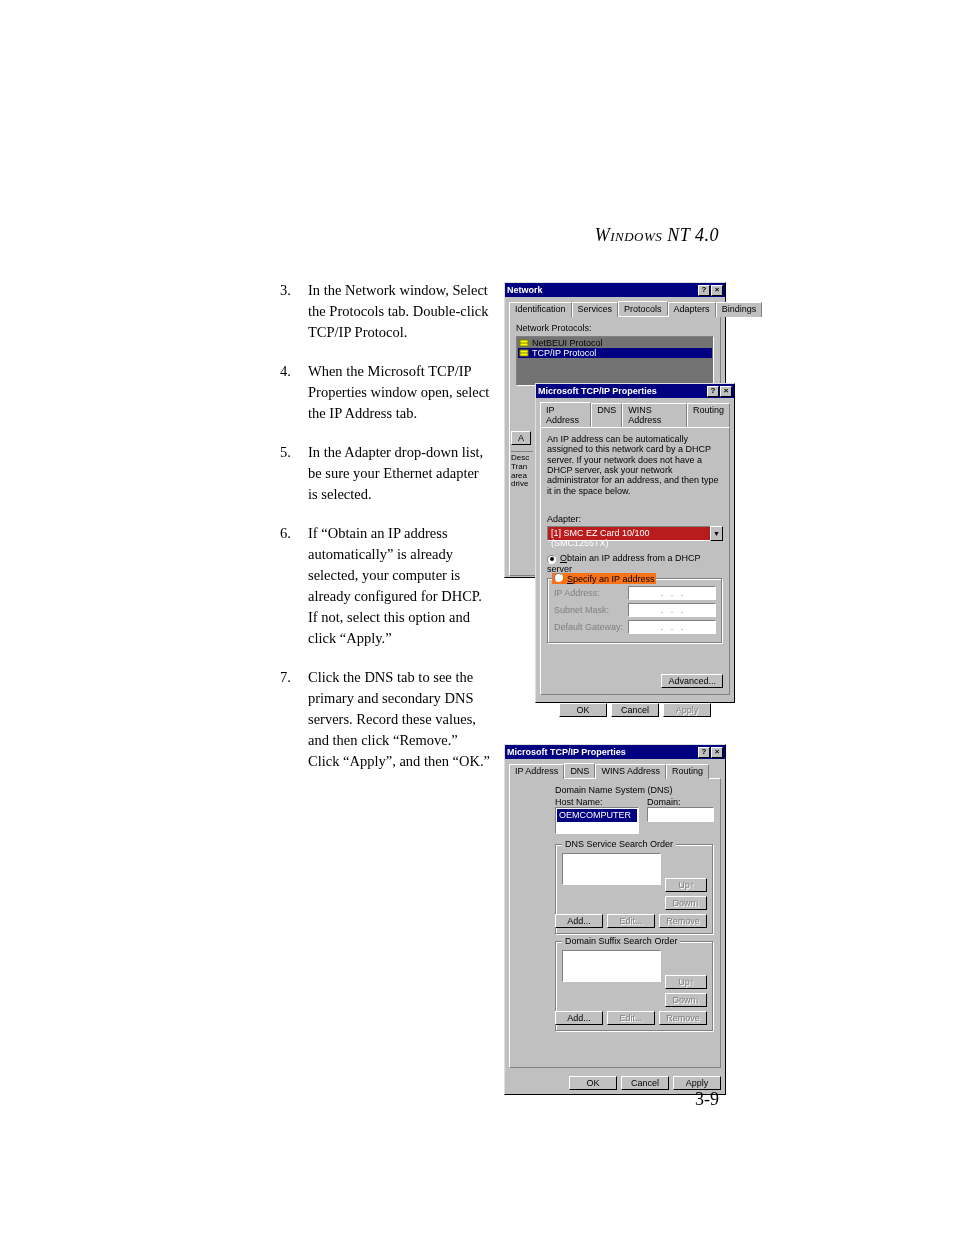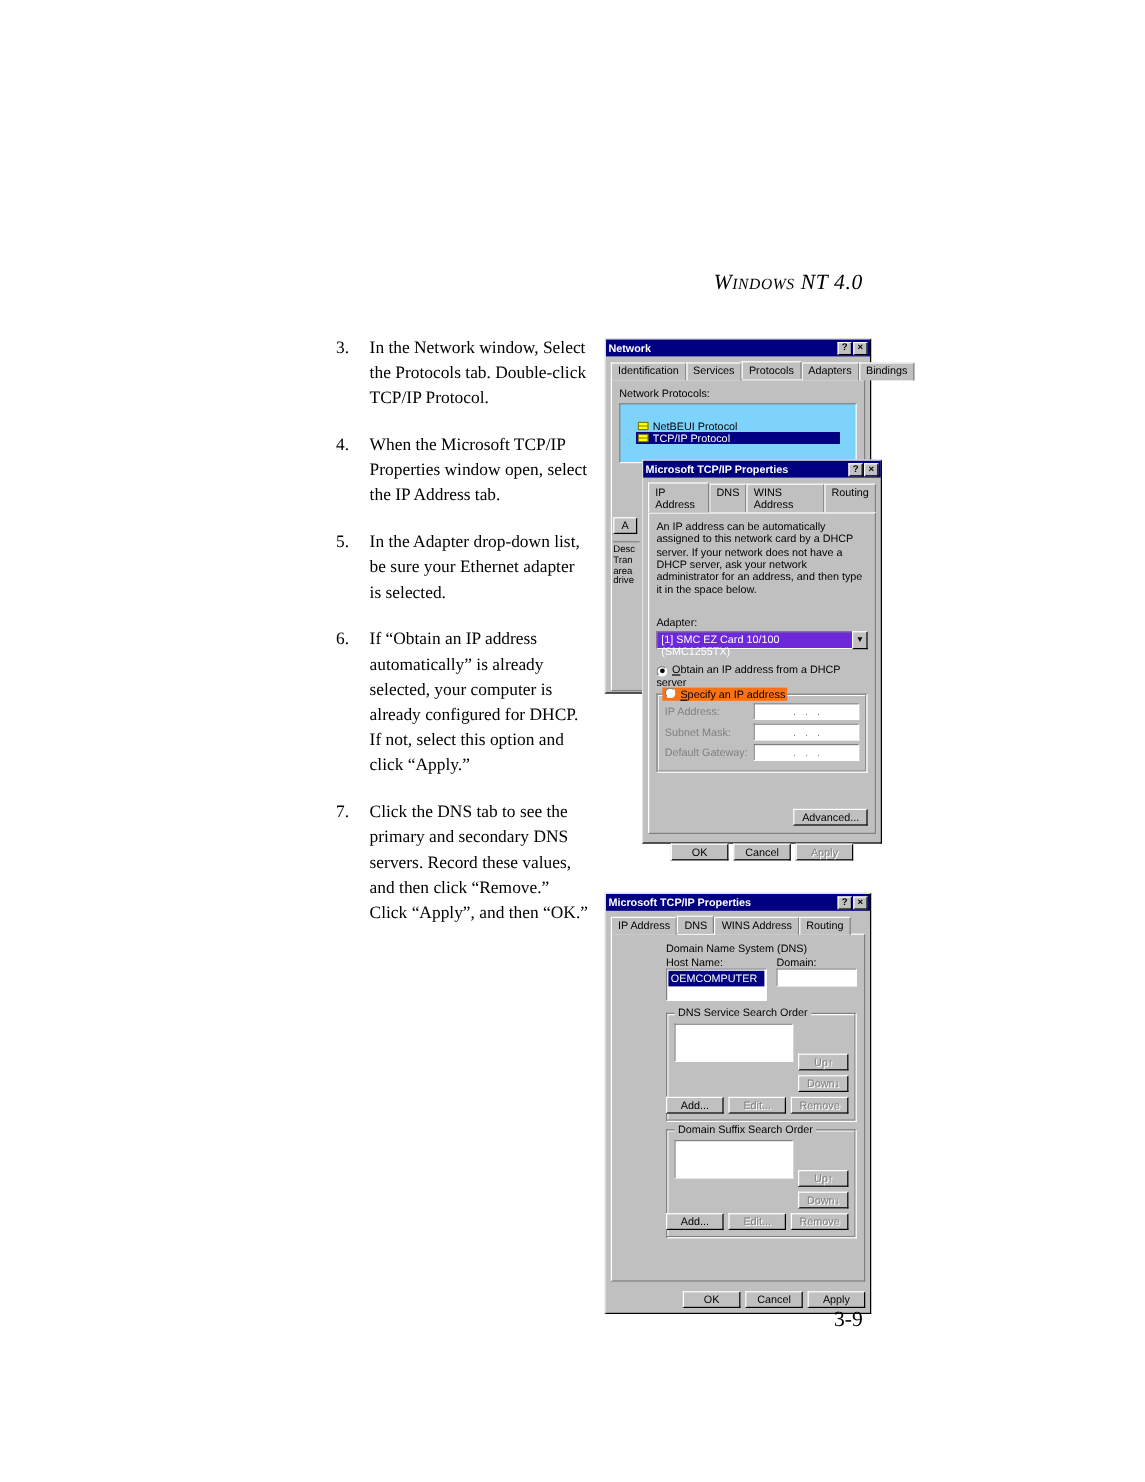--- a/index.html
+++ b/index.html
@@ -111,25 +111,25 @@
   }
   .tab-panel {
     border: 1px solid #808080;
     border-top-color:#fff; border-left-color:#fff;
     margin: 0 4px 4px 4px;
     padding: 6px;
     background:#c0c0c0;
     min-height: 40px;
   }
   .listbox {
-    background:#7dd3fc;
+    background:#737373;
     border: 1px solid #808080;
     border-right-color:#fff; border-bottom-color:#fff;
     height: 50px;
-    padding:13px;
+    padding:1px;
   }
   .list-item {
     display:flex; align-items:center; gap:3px;
     font-size:9px; padding:0 1px;
   }
   .list-item.selected { background:#000080; color:#fff; }
   .proto-icon {
     width:10px; height:10px; display:inline-block;
   }
   .win-btn {
@@ -154,21 +154,21 @@
     height:14px; flex:1; display:flex; align-items:center; justify-content:center;
     color:#808080; font-size:9px;
   }
   .disabled-text { color:#808080; }
   .radio { width:9px; height:9px; border-radius:50%; border:1px solid #808080; border-right-color:#fff; border-bottom-color:#fff; background:#fff; display:inline-flex; align-items:center; justify-content:center; margin-right:4px;}
   .radio.checked::after { content:""; width:4px; height:4px; border-radius:50%; background:#000; }
   .dropdown {
     display:flex; align-items:center; height:15px;
   }
   .dropdown .dd-text {
-    flex:1; background:#6d28d9; color:#fff; padding:1px 3px; font-size:9px;
+    flex:1; background:#b91c1c; color:#fff; padding:1px 3px; font-size:9px;
     border:1px solid #808080; border-right:none;
     border-bottom-color:#fff;
     height:15px;
   }
   .dropdown .dd-btn {
     width:13px; height:15px; background:#c0c0c0;
     border:1px solid #000; border-top-color:#fff; border-left-color:#fff;
     display:flex; align-items:center; justify-content:center; font-size:7px;
   }
   .groupbox {

